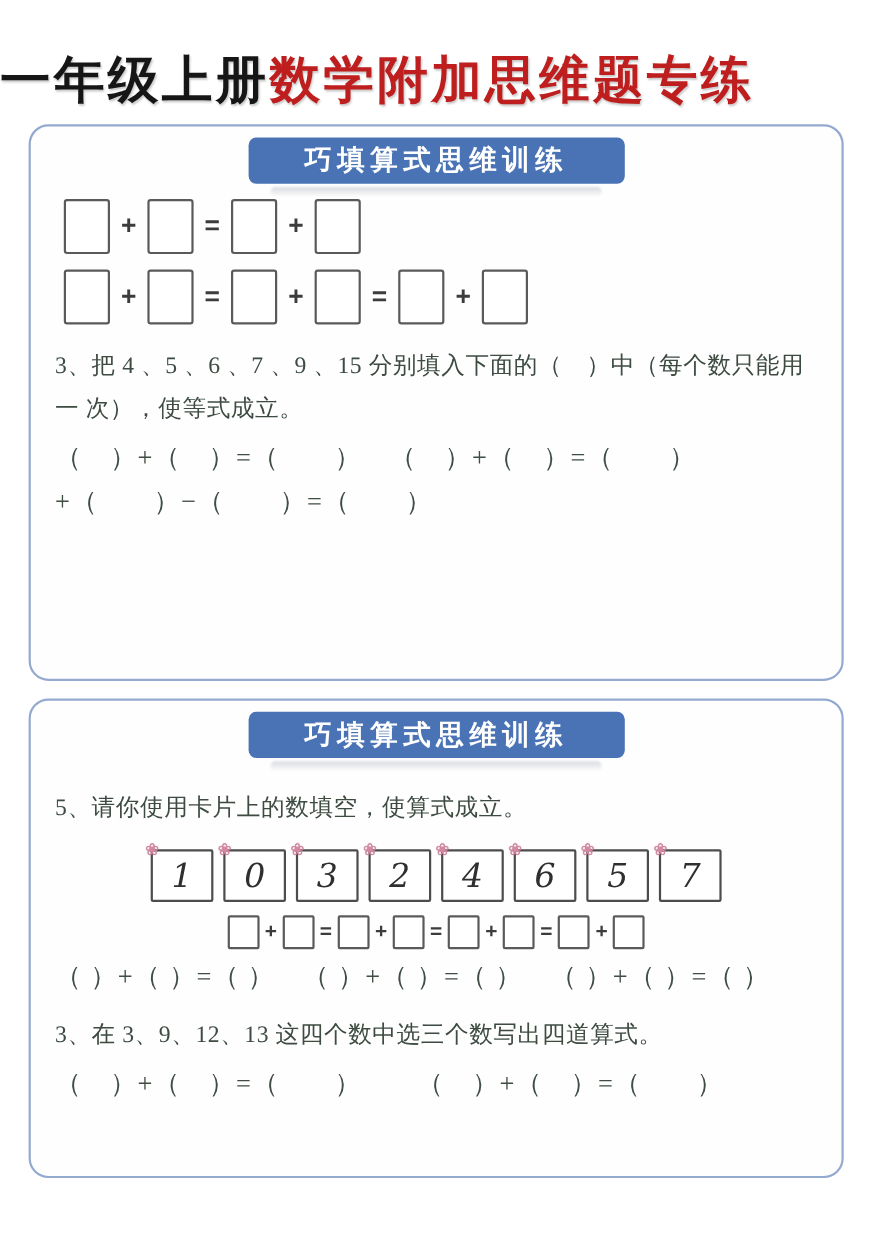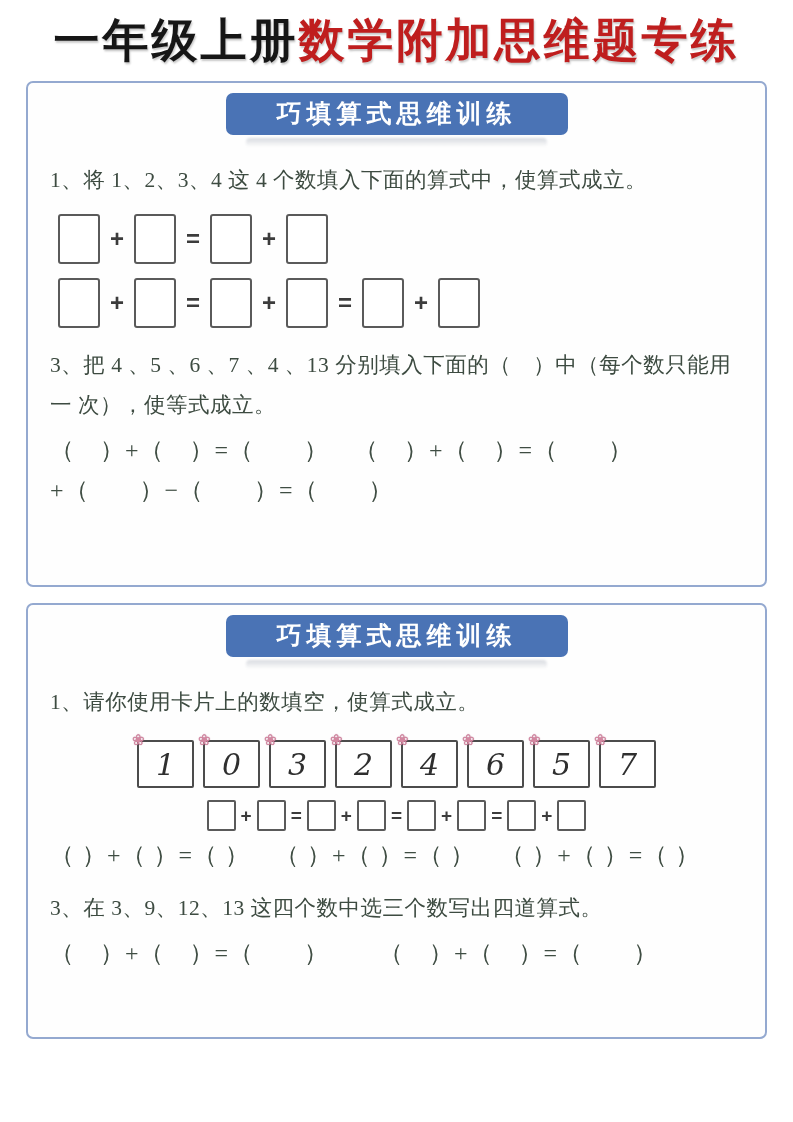--- a/index.html
+++ b/index.html
@@ -1,28 +1,28 @@
 <!DOCTYPE html>
 <html><head>
 <meta charset="utf-8">
 <style>
   * { margin:0; padding:0; box-sizing:border-box; }
   html,body { width:793px; height:1122px; background:#ffffff; overflow:hidden;
     font-family:"Liberation Serif","DejaVu Serif",serif; }
 
   
-  .page-title { text-align:center; margin-top:16px; font-weight:900;
+  .page-title { text-align:left; margin-top:48px; font-weight:900;
     font-size:46px; letter-spacing:3px; line-height:1.1;
     text-shadow:1px 2px 2px rgba(0,0,0,.22); white-space:nowrap; }
   .title-black { color:#161616; }
   .title-red   { color:#bf1e1e; }
 
   
   .section-box { margin:14px 26px 0 26px; border:2px solid #94a9d0;
-    border-radius:7px; padding:6px 22px 16px 22px; background:#fefefe; }
+    border-radius:18px; padding:6px 22px 16px 22px; background:#fefefe; }
   .sec1 { min-height:506px; }
   .sec2 { min-height:436px; margin-top:16px; }
 
   .header-bar { position:relative; width:342px; height:42px; margin:4px auto 0 auto;
     background:#4a73b5; border-radius:7px; display:flex; align-items:center;
     justify-content:center; }
   .header-bar span { color:#ffffff; font-weight:bold; font-size:25px;
     letter-spacing:5px; font-family:"Liberation Sans","DejaVu Sans",sans-serif; }
   .header-bar::after { content:""; position:absolute; left:6%; right:6%; top:calc(100% + 3px);
     height:9px; background:linear-gradient(#b9bec7,rgba(255,255,255,0)); opacity:.55;
@@ -62,21 +62,20 @@
 
 <h1 class="page-title">
   <span class="title-black">一年级上册</span><span class="title-red">数学附加思维题专练</span>
 </h1>
 
 <section class="section-box sec1">
   <div class="header-bar">
     <span>巧填算式思维训练</span>
   </div>
 
-  <p class="q-text first">1、将 1、2、3、4 这 4 个数填入下面的算式中，使算式成立。</p>
   <div class="box-row">
     <span class="fbox tall"></span>
     <span class="op">+</span>
     <span class="fbox tall"></span>
     <span class="op">=</span>
     <span class="fbox tall"></span>
     <span class="op">+</span>
     <span class="fbox tall"></span>
   </div>
 
@@ -87,32 +86,32 @@
     <span class="op">=</span>
     <span class="fbox tall"></span>
     <span class="op">+</span>
     <span class="fbox tall"></span>
     <span class="op">=</span>
     <span class="fbox tall"></span>
     <span class="op">+</span>
     <span class="fbox tall"></span>
   </div>
 
-  <p class="q-text">3、把 4 、5 、6 、7 、4 、13 分别填入下面的（　）中（每个数只能用一 次），使等式成立。</p>
+  <p class="q-text">3、把 4 、5 、6 、7 、9 、15 分别填入下面的（　）中（每个数只能用一 次），使等式成立。</p>
   <p class="eq-line">（　）+（　）=（　　）　（　）+（　）=（　　）</p>
 
   <p class="eq-line">+（　　）−（　　）=（　　）</p>
 </section>
 
 <section class="section-box sec2">
   <div class="header-bar">
     <span>巧填算式思维训练</span>
   </div>
 
-  <p class="q-text first">1、请你使用卡片上的数填空，使算式成立。</p>
+  <p class="q-text first">5、请你使用卡片上的数填空，使算式成立。</p>
 
   <div class="cards-row">
     <div class="card">
       <span class="flower">❀</span>
       <span class="card-num">1</span>
     </div>
     <div class="card">
       <span class="flower">❀</span>
       <span class="card-num">0</span>
     </div>

